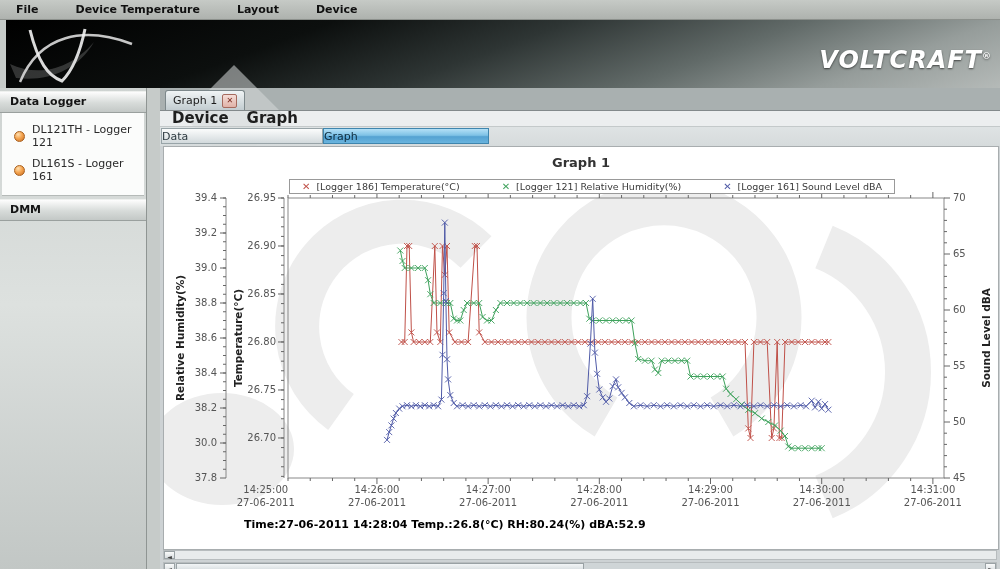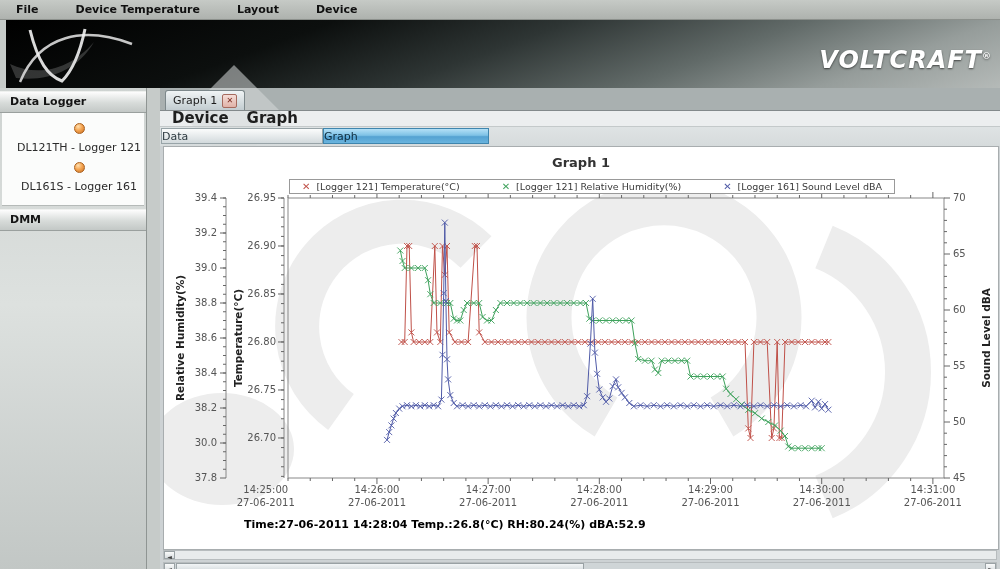--- a/index.html
+++ b/index.html
@@ -20,21 +20,21 @@
   #brand sup{font-size:9px;font-style:normal;}
   #swoosh{position:absolute;left:0;top:0;}
 
   
   #sidebar{position:absolute;left:0;top:88px;width:147px;height:481px;box-sizing:border-box;
     background:linear-gradient(180deg,#ced3d1,#dde1df 45%,#c2c7c5);border-right:1px solid #8f9593;}
   .side-header{height:20px;margin-top:3px;background:linear-gradient(#fdfdfd,#d7dbd9 55%,#c3c8c6);
     border-top:1px solid #eef0ee;border-bottom:1px solid #9aa09e;
     font-size:11px;font-weight:bold;color:#141414;line-height:20px;padding-left:10px;}
   .side-panel{background:#fbfcfb;margin:0 2px;padding:6px 0 8px 0;border-bottom:1px solid #b5bab8;}
-  .side-item{display:flex;align-items:center;gap:7px;padding:4px 0 4px 12px;font-size:11px;color:#2a2a2a;cursor:default;flex-direction:column;}
+  .side-item{display:flex;align-items:center;gap:7px;padding:4px 0 4px 12px;font-size:11px;color:#2a2a2a;cursor:default;}
   .ball{width:11px;height:11px;border-radius:50%;flex:0 0 11px;
     background:radial-gradient(circle at 35% 28%,#ffe0b0,#f5a653 45%,#c96d1e 100%);
     border:1px solid #a9601e;box-sizing:border-box;}
 
   
   #main{position:absolute;left:160px;top:88px;width:840px;height:481px;
     background:linear-gradient(#a9b0b0 0,#a9b0b0 22px,#eceeef 22px,#eceeef 38px,#dfe3e4 38px,#d6dbdc 58px,#cdd2d4 58px);}
   #diamond{position:absolute;left:38px;top:-8px;width:72px;height:72px;background:#d5d9d8;
     opacity:.55;transform:rotate(45deg);z-index:1;}
   #tabstrip{position:absolute;left:0;top:0;width:840px;height:22px;border-bottom:1px solid #83898b;z-index:2;}
@@ -348,21 +348,21 @@
           <path d="M237.4,195.0L240.7,195.0L243.0,99.0L245.2,99.0L247.4,185.4L249.6,195.0L255.2,195.0L260.8,195.0L266.3,195.0L270.8,99.0L273.0,185.4L276.3,195.0L278.5,99.0L280.8,127.8L283.0,99.0L285.2,185.4L290.8,195.0L297.5,195.0L304.1,195.0L310.8,99.0L313.0,99.0L315.2,185.4L320.8,195.0L327.5,195.0L334.1,195.0L340.8,195.0L347.5,195.0L354.2,195.0L360.8,195.0L367.5,195.0L374.2,195.0L380.8,195.0L387.5,195.0L394.2,195.0L400.9,195.0L407.5,195.0L414.2,195.0L420.9,195.0L427.5,195.0L434.2,195.0L440.9,195.0L447.6,195.0L454.2,195.0L460.9,195.0L467.6,195.0L474.2,195.0L480.9,195.0L487.6,195.0L494.3,195.0L500.9,195.0L507.6,195.0L514.3,195.0L520.9,195.0L527.6,195.0L534.3,195.0L540.9,195.0L547.6,195.0L554.3,195.0L561.0,195.0L567.6,195.0L574.3,195.0L581.0,195.0L584.3,281.4L586.5,291.0L589.9,195.0L596.5,195.0L603.2,195.0L607.7,291.0L609.9,281.4L613.2,195.0L615.4,291.0L617.7,291.0L621.0,195.0L627.7,195.0L634.3,195.0L641.0,195.0L647.7,195.0L654.4,195.0L661.0,195.0L664.4,195.0" stroke="#bf5048" stroke-width="1" fill="none"></path>
           <path d="M234.4,192L240.4,198M240.4,192L234.4,198M237.7,192L243.7,198M243.7,192L237.7,198M240,96L246,102M246,96L240,102M242.2,96L248.2,102M248.2,96L242.2,102M244.4,182.4L250.4,188.4M250.4,182.4L244.4,188.4M246.6,192L252.6,198M252.6,192L246.6,198M252.2,192L258.2,198M258.2,192L252.2,198M257.8,192L263.8,198M263.8,192L257.8,198M263.3,192L269.3,198M269.3,192L263.3,198M267.8,96L273.8,102M273.8,96L267.8,102M270,182.4L276,188.4M276,182.4L270,188.4M273.3,192L279.3,198M279.3,192L273.3,198M275.5,96L281.5,102M281.5,96L275.5,102M277.8,124.8L283.8,130.8M283.8,124.8L277.8,130.8M280,96L286,102M286,96L280,102M282.2,182.4L288.2,188.4M288.2,182.4L282.2,188.4M287.8,192L293.8,198M293.8,192L287.8,198M294.5,192L300.5,198M300.5,192L294.5,198M301.1,192L307.1,198M307.1,192L301.1,198M307.8,96L313.8,102M313.8,96L307.8,102M310,96L316,102M316,96L310,102M312.2,182.4L318.2,188.4M318.2,182.4L312.2,188.4M317.8,192L323.8,198M323.8,192L317.8,198M324.5,192L330.5,198M330.5,192L324.5,198M331.1,192L337.1,198M337.1,192L331.1,198M337.8,192L343.8,198M343.8,192L337.8,198M344.5,192L350.5,198M350.5,192L344.5,198M351.2,192L357.2,198M357.2,192L351.2,198M357.8,192L363.8,198M363.8,192L357.8,198M364.5,192L370.5,198M370.5,192L364.5,198M371.2,192L377.2,198M377.2,192L371.2,198M377.8,192L383.8,198M383.8,192L377.8,198M384.5,192L390.5,198M390.5,192L384.5,198M391.2,192L397.2,198M397.2,192L391.2,198M397.9,192L403.9,198M403.9,192L397.9,198M404.5,192L410.5,198M410.5,192L404.5,198M411.2,192L417.2,198M417.2,192L411.2,198M417.9,192L423.9,198M423.9,192L417.9,198M424.5,192L430.5,198M430.5,192L424.5,198M431.2,192L437.2,198M437.2,192L431.2,198M437.9,192L443.9,198M443.9,192L437.9,198M444.6,192L450.6,198M450.6,192L444.6,198M451.2,192L457.2,198M457.2,192L451.2,198M457.9,192L463.9,198M463.9,192L457.9,198M464.6,192L470.6,198M470.6,192L464.6,198M471.2,192L477.2,198M477.2,192L471.2,198M477.9,192L483.9,198M483.9,192L477.9,198M484.6,192L490.6,198M490.6,192L484.6,198M491.3,192L497.3,198M497.3,192L491.3,198M497.9,192L503.9,198M503.9,192L497.9,198M504.6,192L510.6,198M510.6,192L504.6,198M511.29999999999995,192L517.3,198M517.3,192L511.29999999999995,198M517.9,192L523.9,198M523.9,192L517.9,198M524.6,192L530.6,198M530.6,192L524.6,198M531.3,192L537.3,198M537.3,192L531.3,198M537.9,192L543.9,198M543.9,192L537.9,198M544.6,192L550.6,198M550.6,192L544.6,198M551.3,192L557.3,198M557.3,192L551.3,198M558,192L564,198M564,192L558,198M564.6,192L570.6,198M570.6,192L564.6,198M571.3,192L577.3,198M577.3,192L571.3,198M578,192L584,198M584,192L578,198M581.3,278.4L587.3,284.4M587.3,278.4L581.3,284.4M583.5,288L589.5,294M589.5,288L583.5,294M586.9,192L592.9,198M592.9,192L586.9,198M593.5,192L599.5,198M599.5,192L593.5,198M600.2,192L606.2,198M606.2,192L600.2,198M604.7,288L610.7,294M610.7,288L604.7,294M606.9,278.4L612.9,284.4M612.9,278.4L606.9,284.4M610.2,192L616.2,198M616.2,192L610.2,198M612.4,288L618.4,294M618.4,288L612.4,294M614.7,288L620.7,294M620.7,288L614.7,294M618,192L624,198M624,192L618,198M624.7,192L630.7,198M630.7,192L624.7,198M631.3,192L637.3,198M637.3,192L631.3,198M638,192L644,198M644,192L638,198M644.7,192L650.7,198M650.7,192L644.7,198M651.4,192L657.4,198M657.4,192L651.4,198M658,192L664,198M664,192L658,198M661.4,192L667.4,198M667.4,192L661.4,198" stroke="#bf5048" stroke-width="1" fill="none" opacity="0.9"></path>
           <path d="M236.3,103.5L238.5,114.0L240.7,121.0L247.4,121.0L254.1,121.0L260.8,121.0L264.1,133.2L266.3,147.2L269.7,156.0L276.3,156.0L283.0,156.0L286.3,156.0L289.7,171.7L293.0,173.5L296.3,173.5L299.7,163.0L303.0,156.0L309.7,156.0L315.2,156.0L318.6,170.0L323.0,173.5L327.5,173.5L331.9,163.0L336.4,156.0L343.0,156.0L349.7,156.0L356.4,156.0L363.1,156.0L369.7,156.0L376.4,156.0L383.1,156.0L389.7,156.0L396.4,156.0L403.1,156.0L409.7,156.0L416.4,156.0L422.0,156.0L425.3,171.7L428.7,173.5L435.3,173.5L442.0,173.5L448.7,173.5L455.3,173.5L462.0,173.5L467.6,173.5L470.9,196.2L474.2,212.0L480.9,213.7L487.6,213.7L490.9,222.5L494.3,226.0L497.6,213.7L504.3,213.7L510.9,213.7L517.6,213.7L523.2,213.7L526.5,229.5L533.2,229.5L539.8,229.5L546.5,229.5L553.2,229.5L558.7,229.5L562.1,241.7L566.5,247.0L572.1,252.2L577.6,257.5L584.3,262.8L591.0,266.2L597.7,271.5L604.3,275.0L611.0,278.5L616.6,283.7L621.0,289.0L624.3,299.5L627.7,301.2L634.3,301.2L641.0,301.2L647.7,301.2L654.4,301.2L657.7,301.2" stroke="#3ea25c" stroke-width="1" fill="none"></path>
           <path d="M233.3,100.5L239.3,106.5M239.3,100.5L233.3,106.5M235.5,111L241.5,117M241.5,111L235.5,117M237.7,118L243.7,124M243.7,118L237.7,124M244.4,118L250.4,124M250.4,118L244.4,124M251.1,118L257.1,124M257.1,118L251.1,124M257.8,118L263.8,124M263.8,118L257.8,124M261.1,130.2L267.1,136.2M267.1,130.2L261.1,136.2M263.3,144.2L269.3,150.2M269.3,144.2L263.3,150.2M266.7,153L272.7,159M272.7,153L266.7,159M273.3,153L279.3,159M279.3,153L273.3,159M280,153L286,159M286,153L280,159M283.3,153L289.3,159M289.3,153L283.3,159M286.7,168.7L292.7,174.7M292.7,168.7L286.7,174.7M290,170.5L296,176.5M296,170.5L290,176.5M293.3,170.5L299.3,176.5M299.3,170.5L293.3,176.5M296.7,160L302.7,166M302.7,160L296.7,166M300,153L306,159M306,153L300,159M306.7,153L312.7,159M312.7,153L306.7,159M312.2,153L318.2,159M318.2,153L312.2,159M315.6,167L321.6,173M321.6,167L315.6,173M320,170.5L326,176.5M326,170.5L320,176.5M324.5,170.5L330.5,176.5M330.5,170.5L324.5,176.5M328.9,160L334.9,166M334.9,160L328.9,166M333.4,153L339.4,159M339.4,153L333.4,159M340,153L346,159M346,153L340,159M346.7,153L352.7,159M352.7,153L346.7,159M353.4,153L359.4,159M359.4,153L353.4,159M360.1,153L366.1,159M366.1,153L360.1,159M366.7,153L372.7,159M372.7,153L366.7,159M373.4,153L379.4,159M379.4,153L373.4,159M380.1,153L386.1,159M386.1,153L380.1,159M386.7,153L392.7,159M392.7,153L386.7,159M393.4,153L399.4,159M399.4,153L393.4,159M400.1,153L406.1,159M406.1,153L400.1,159M406.7,153L412.7,159M412.7,153L406.7,159M413.4,153L419.4,159M419.4,153L413.4,159M419,153L425,159M425,153L419,159M422.3,168.7L428.3,174.7M428.3,168.7L422.3,174.7M425.7,170.5L431.7,176.5M431.7,170.5L425.7,176.5M432.3,170.5L438.3,176.5M438.3,170.5L432.3,176.5M439,170.5L445,176.5M445,170.5L439,176.5M445.7,170.5L451.7,176.5M451.7,170.5L445.7,176.5M452.3,170.5L458.3,176.5M458.3,170.5L452.3,176.5M459,170.5L465,176.5M465,170.5L459,176.5M464.6,170.5L470.6,176.5M470.6,170.5L464.6,176.5M467.9,193.2L473.9,199.2M473.9,193.2L467.9,199.2M471.2,209L477.2,215M477.2,209L471.2,215M477.9,210.7L483.9,216.7M483.9,210.7L477.9,216.7M484.6,210.7L490.6,216.7M490.6,210.7L484.6,216.7M487.9,219.5L493.9,225.5M493.9,219.5L487.9,225.5M491.3,223L497.3,229M497.3,223L491.3,229M494.6,210.7L500.6,216.7M500.6,210.7L494.6,216.7M501.3,210.7L507.3,216.7M507.3,210.7L501.3,216.7M507.9,210.7L513.9,216.7M513.9,210.7L507.9,216.7M514.6,210.7L520.6,216.7M520.6,210.7L514.6,216.7M520.2,210.7L526.2,216.7M526.2,210.7L520.2,216.7M523.5,226.5L529.5,232.5M529.5,226.5L523.5,232.5M530.2,226.5L536.2,232.5M536.2,226.5L530.2,232.5M536.8,226.5L542.8,232.5M542.8,226.5L536.8,232.5M543.5,226.5L549.5,232.5M549.5,226.5L543.5,232.5M550.2,226.5L556.2,232.5M556.2,226.5L550.2,232.5M555.7,226.5L561.7,232.5M561.7,226.5L555.7,232.5M559.1,238.7L565.1,244.7M565.1,238.7L559.1,244.7M563.5,244L569.5,250M569.5,244L563.5,250M569.1,249.2L575.1,255.2M575.1,249.2L569.1,255.2M574.6,254.5L580.6,260.5M580.6,254.5L574.6,260.5M581.3,259.8L587.3,265.8M587.3,259.8L581.3,265.8M588,263.2L594,269.2M594,263.2L588,269.2M594.7,268.5L600.7,274.5M600.7,268.5L594.7,274.5M601.3,272L607.3,278M607.3,272L601.3,278M608,275.5L614,281.5M614,275.5L608,281.5M613.6,280.7L619.6,286.7M619.6,280.7L613.6,286.7M618,286L624,292M624,286L618,292M621.3,296.5L627.3,302.5M627.3,296.5L621.3,302.5M624.7,298.2L630.7,304.2M630.7,298.2L624.7,304.2M631.3,298.2L637.3,304.2M637.3,298.2L631.3,304.2M638,298.2L644,304.2M644,298.2L638,304.2M644.7,298.2L650.7,304.2M650.7,298.2L644.7,304.2M651.4,298.2L657.4,304.2M657.4,298.2L651.4,304.2M654.7,298.2L660.7,304.2M660.7,298.2L654.7,304.2" stroke="#3ea25c" stroke-width="1" fill="none" opacity="0.9"></path>
           <path d="M223.0,292.9L225.2,285.1L227.4,278.4L229.6,271.6L231.9,266.0L235.2,261.6L238.5,259.3L243.0,258.2L247.4,259.3L251.9,258.2L256.3,259.3L260.8,258.2L265.2,259.3L269.7,258.2L274.1,259.3L277.4,252.6L278.5,207.8L279.7,146.2L280.8,75.6L281.9,154.0L283.0,212.3L284.1,232.4L286.3,248.1L289.7,256.0L293.0,259.3L298.6,258.2L304.1,259.3L309.7,258.2L315.2,259.3L320.8,258.2L326.4,259.3L331.9,258.2L337.5,259.3L343.0,258.2L348.6,259.3L354.2,258.2L359.7,259.3L365.3,258.2L370.8,259.3L376.4,258.2L382.0,259.3L387.5,258.2L393.1,259.3L398.6,258.2L404.2,259.3L409.7,258.2L415.3,259.3L419.8,258.2L423.1,249.2L426.4,196.6L428.7,151.8L430.9,205.6L433.1,226.8L435.3,242.5L438.7,250.4L442.0,254.8L445.3,251.5L448.7,239.2L452.0,232.4L454.2,240.3L457.6,245.9L460.9,250.4L465.3,256.0L469.8,259.3L476.5,258.2L483.1,259.3L489.8,258.2L496.5,259.3L503.1,258.2L509.8,259.3L516.5,258.2L523.2,259.3L529.8,258.2L536.5,259.3L543.2,258.2L549.8,259.3L556.5,258.2L563.2,259.3L569.9,258.2L576.5,259.3L583.2,258.2L589.9,259.3L596.5,258.2L603.2,259.3L609.9,258.2L616.6,259.3L623.2,258.2L629.9,259.3L636.6,258.2L642.1,259.3L647.7,253.7L651.0,260.4L654.4,254.8L657.7,261.6L661.0,257.1L664.4,262.7" stroke="#4f5aa7" stroke-width="1" fill="none"></path>
           <path d="M220,289.9L226,295.9M226,289.9L220,295.9M222.2,282.1L228.2,288.1M228.2,282.1L222.2,288.1M224.4,275.4L230.4,281.4M230.4,275.4L224.4,281.4M226.6,268.6L232.6,274.6M232.6,268.6L226.6,274.6M228.9,263L234.9,269M234.9,263L228.9,269M232.2,258.6L238.2,264.6M238.2,258.6L232.2,264.6M235.5,256.3L241.5,262.3M241.5,256.3L235.5,262.3M240,255.2L246,261.2M246,255.2L240,261.2M244.4,256.3L250.4,262.3M250.4,256.3L244.4,262.3M248.9,255.2L254.9,261.2M254.9,255.2L248.9,261.2M253.3,256.3L259.3,262.3M259.3,256.3L253.3,262.3M257.8,255.2L263.8,261.2M263.8,255.2L257.8,261.2M262.2,256.3L268.2,262.3M268.2,256.3L262.2,262.3M266.7,255.2L272.7,261.2M272.7,255.2L266.7,261.2M271.1,256.3L277.1,262.3M277.1,256.3L271.1,262.3M274.4,249.6L280.4,255.6M280.4,249.6L274.4,255.6M275.5,204.8L281.5,210.8M281.5,204.8L275.5,210.8M276.7,143.2L282.7,149.2M282.7,143.2L276.7,149.2M277.8,72.6L283.8,78.6M283.8,72.6L277.8,78.6M278.9,151L284.9,157M284.9,151L278.9,157M280,209.3L286,215.3M286,209.3L280,215.3M281.1,229.4L287.1,235.4M287.1,229.4L281.1,235.4M283.3,245.1L289.3,251.1M289.3,245.1L283.3,251.1M286.7,253L292.7,259M292.7,253L286.7,259M290,256.3L296,262.3M296,256.3L290,262.3M295.6,255.2L301.6,261.2M301.6,255.2L295.6,261.2M301.1,256.3L307.1,262.3M307.1,256.3L301.1,262.3M306.7,255.2L312.7,261.2M312.7,255.2L306.7,261.2M312.2,256.3L318.2,262.3M318.2,256.3L312.2,262.3M317.8,255.2L323.8,261.2M323.8,255.2L317.8,261.2M323.4,256.3L329.4,262.3M329.4,256.3L323.4,262.3M328.9,255.2L334.9,261.2M334.9,255.2L328.9,261.2M334.5,256.3L340.5,262.3M340.5,256.3L334.5,262.3M340,255.2L346,261.2M346,255.2L340,261.2M345.6,256.3L351.6,262.3M351.6,256.3L345.6,262.3M351.2,255.2L357.2,261.2M357.2,255.2L351.2,261.2M356.7,256.3L362.7,262.3M362.7,256.3L356.7,262.3M362.3,255.2L368.3,261.2M368.3,255.2L362.3,261.2M367.8,256.3L373.8,262.3M373.8,256.3L367.8,262.3M373.4,255.2L379.4,261.2M379.4,255.2L373.4,261.2M379,256.3L385,262.3M385,256.3L379,262.3M384.5,255.2L390.5,261.2M390.5,255.2L384.5,261.2M390.1,256.3L396.1,262.3M396.1,256.3L390.1,262.3M395.6,255.2L401.6,261.2M401.6,255.2L395.6,261.2M401.2,256.3L407.2,262.3M407.2,256.3L401.2,262.3M406.7,255.2L412.7,261.2M412.7,255.2L406.7,261.2M412.3,256.3L418.3,262.3M418.3,256.3L412.3,262.3M416.8,255.2L422.8,261.2M422.8,255.2L416.8,261.2M420.1,246.2L426.1,252.2M426.1,246.2L420.1,252.2M423.4,193.6L429.4,199.6M429.4,193.6L423.4,199.6M425.7,148.8L431.7,154.8M431.7,148.8L425.7,154.8M427.9,202.6L433.9,208.6M433.9,202.6L427.9,208.6M430.1,223.8L436.1,229.8M436.1,223.8L430.1,229.8M432.3,239.5L438.3,245.5M438.3,239.5L432.3,245.5M435.7,247.4L441.7,253.4M441.7,247.4L435.7,253.4M439,251.8L445,257.8M445,251.8L439,257.8M442.3,248.5L448.3,254.5M448.3,248.5L442.3,254.5M445.7,236.2L451.7,242.2M451.7,236.2L445.7,242.2M449,229.4L455,235.4M455,229.4L449,235.4M451.2,237.3L457.2,243.3M457.2,237.3L451.2,243.3M454.6,242.9L460.6,248.9M460.6,242.9L454.6,248.9M457.9,247.4L463.9,253.4M463.9,247.4L457.9,253.4M462.3,253L468.3,259M468.3,253L462.3,259M466.8,256.3L472.8,262.3M472.8,256.3L466.8,262.3M473.5,255.2L479.5,261.2M479.5,255.2L473.5,261.2M480.1,256.3L486.1,262.3M486.1,256.3L480.1,262.3M486.8,255.2L492.8,261.2M492.8,255.2L486.8,261.2M493.5,256.3L499.5,262.3M499.5,256.3L493.5,262.3M500.1,255.2L506.1,261.2M506.1,255.2L500.1,261.2M506.8,256.3L512.8,262.3M512.8,256.3L506.8,262.3M513.5,255.2L519.5,261.2M519.5,255.2L513.5,261.2M520.2,256.3L526.2,262.3M526.2,256.3L520.2,262.3M526.8,255.2L532.8,261.2M532.8,255.2L526.8,261.2M533.5,256.3L539.5,262.3M539.5,256.3L533.5,262.3M540.2,255.2L546.2,261.2M546.2,255.2L540.2,261.2M546.8,256.3L552.8,262.3M552.8,256.3L546.8,262.3M553.5,255.2L559.5,261.2M559.5,255.2L553.5,261.2M560.2,256.3L566.2,262.3M566.2,256.3L560.2,262.3M566.9,255.2L572.9,261.2M572.9,255.2L566.9,261.2M573.5,256.3L579.5,262.3M579.5,256.3L573.5,262.3M580.2,255.2L586.2,261.2M586.2,255.2L580.2,261.2M586.9,256.3L592.9,262.3M592.9,256.3L586.9,262.3M593.5,255.2L599.5,261.2M599.5,255.2L593.5,261.2M600.2,256.3L606.2,262.3M606.2,256.3L600.2,262.3M606.9,255.2L612.9,261.2M612.9,255.2L606.9,261.2M613.6,256.3L619.6,262.3M619.6,256.3L613.6,262.3M620.2,255.2L626.2,261.2M626.2,255.2L620.2,261.2M626.9,256.3L632.9,262.3M632.9,256.3L626.9,262.3M633.6,255.2L639.6,261.2M639.6,255.2L633.6,261.2M639.1,256.3L645.1,262.3M645.1,256.3L639.1,262.3M644.7,250.7L650.7,256.7M650.7,250.7L644.7,256.7M648,257.4L654,263.4M654,257.4L648,263.4M651.4,251.8L657.4,257.8M657.4,251.8L651.4,257.8M654.7,258.6L660.7,264.6M660.7,258.6L654.7,264.6M658,254.10000000000002L664,260.1M664,254.10000000000002L658,260.1M661.4,259.7L667.4,265.7M667.4,259.7L661.4,265.7" stroke="#4f5aa7" stroke-width="1" fill="none" opacity="0.9"></path>
         </svg>
       <div id="legend">
           <div class="legend-item">
             <span class="legend-marker" style="color: rgb(191, 80, 72);">✕</span>
-            <span class="legend-label">[Logger 121] Temperature(°C)</span>
+            <span class="legend-label">[Logger 186] Temperature(°C)</span>
           </div>
           <div class="legend-item">
             <span class="legend-marker" style="color: rgb(62, 162, 92);">✕</span>
             <span class="legend-label">[Logger 121] Relative Humidity(%)</span>
           </div>
           <div class="legend-item">
             <span class="legend-marker" style="color: rgb(79, 90, 167);">✕</span>
             <span class="legend-label">[Logger 161] Sound Level dBA</span>
           </div>
         </div>

